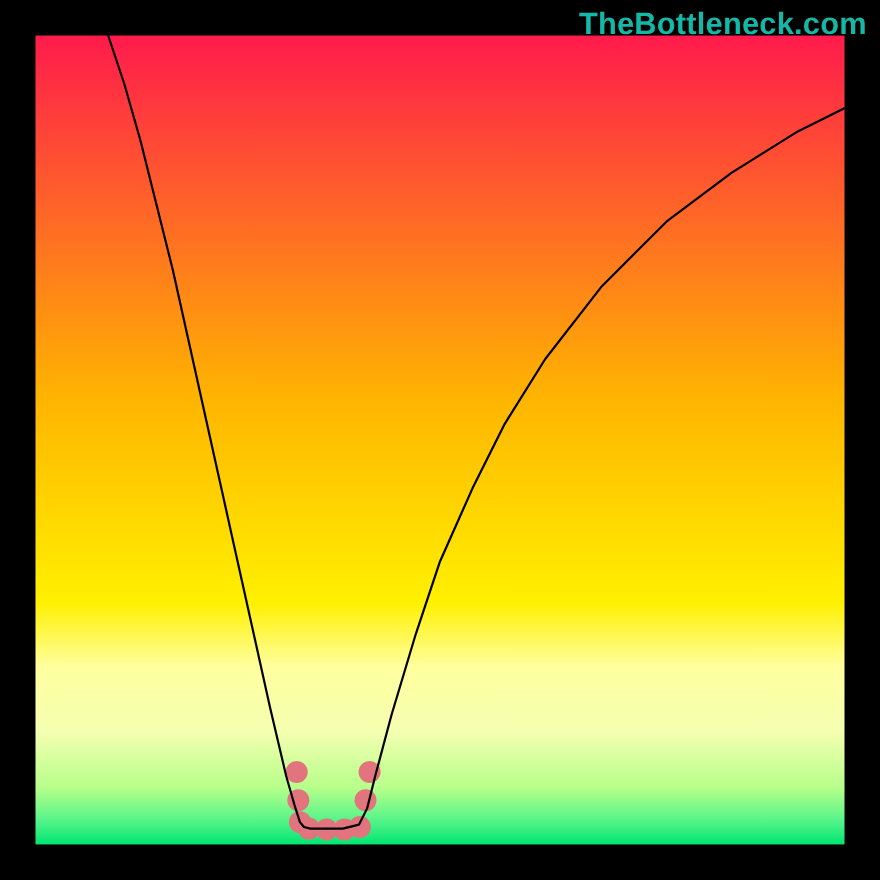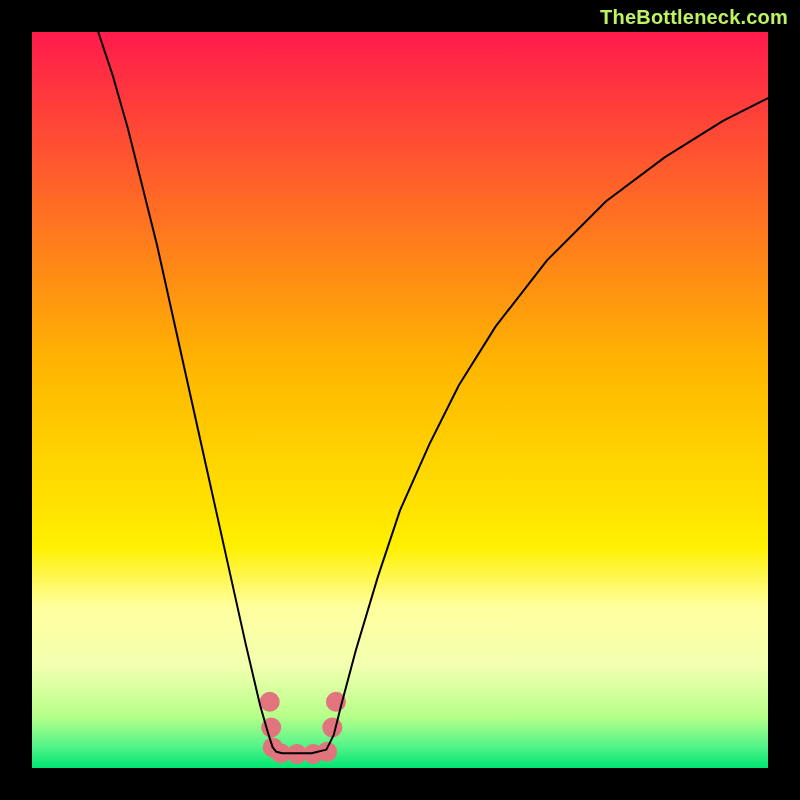--- a/index.html
+++ b/index.html
@@ -21,22 +21,22 @@
     left: 32px;
     top: 32px;
     width: 736px;
     height: 736px;
     overflow: hidden;
   }
   .watermark {
     position: absolute;
     top: 6px;
     right: 12px;
-    color: #bef264;
-    font-size: 20px;
+    color: #14b8a6;
+    font-size: 28px;
     font-weight: 600;
     letter-spacing: 0.2px;
     user-select: none;
   }
   svg {
     display: block;
   }
 </style>
 </head>
 <body>

